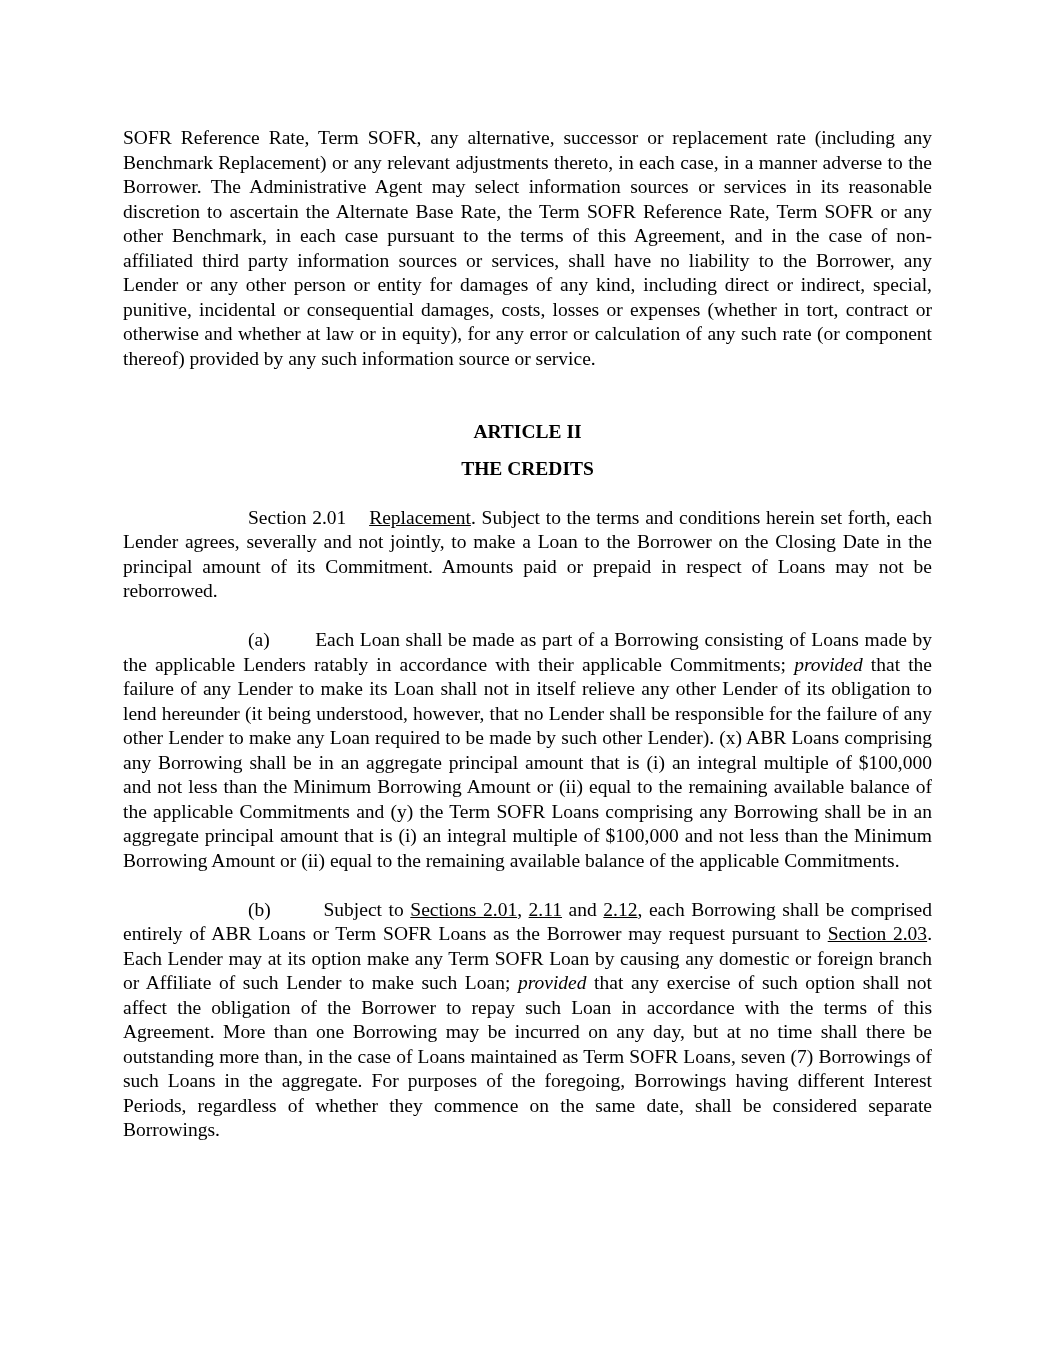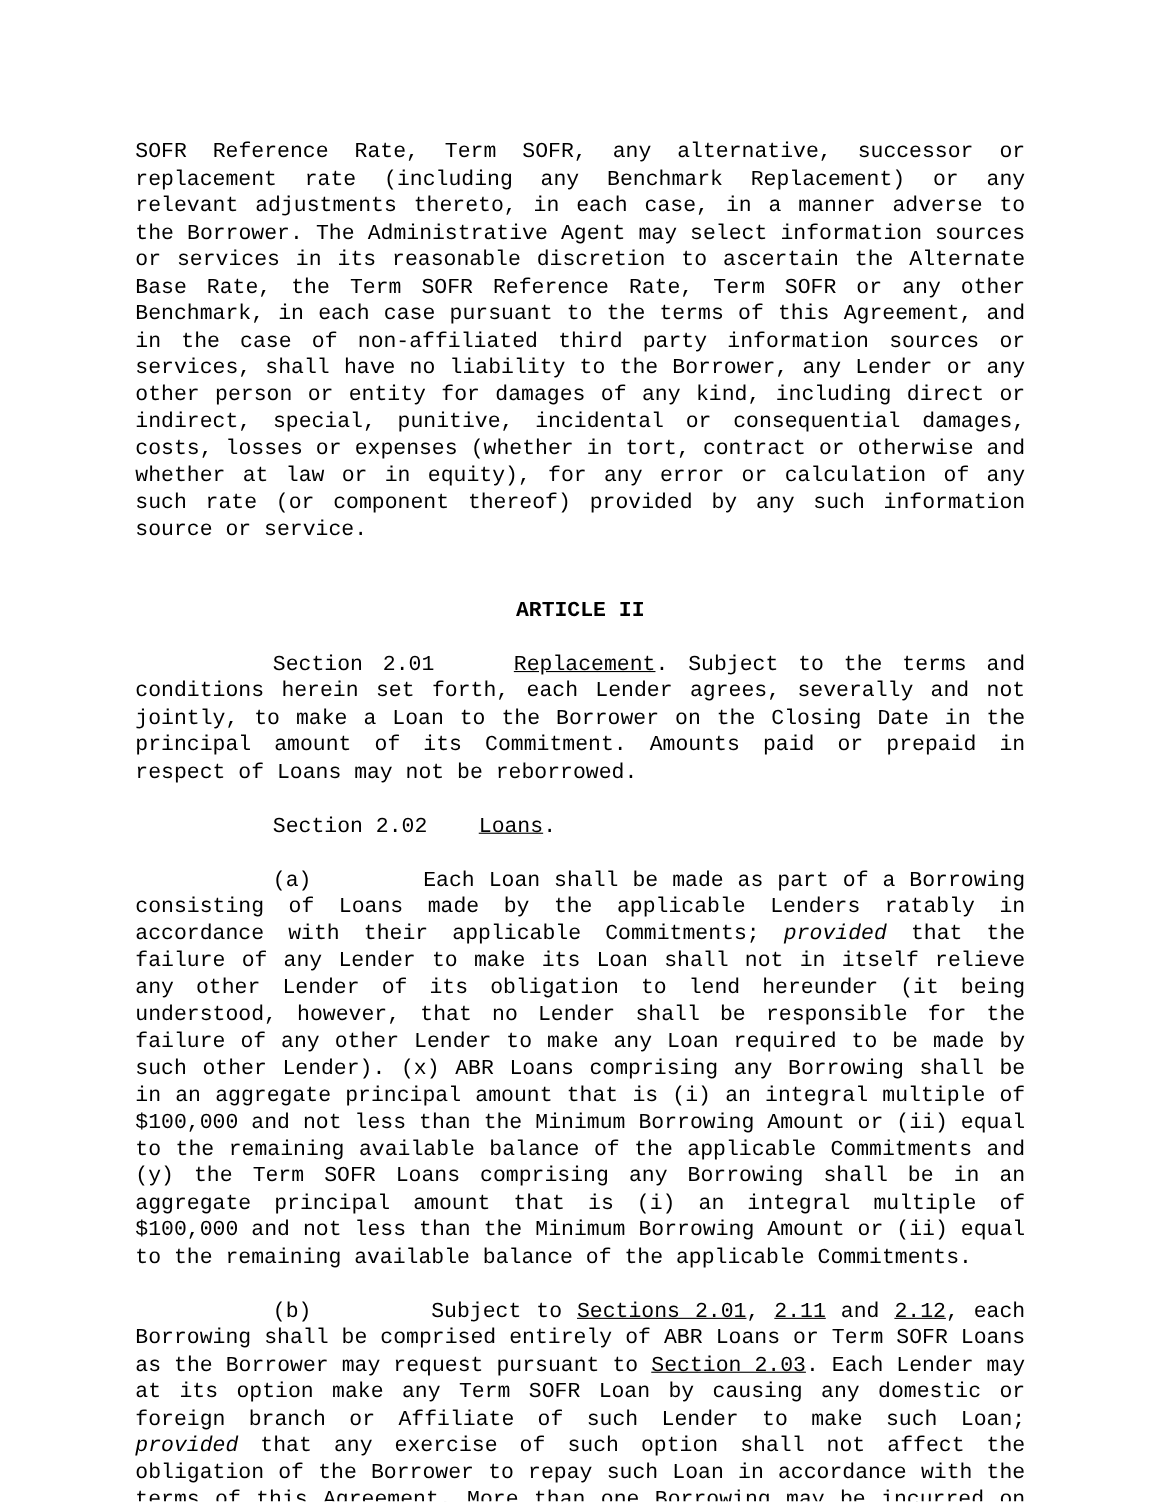--- a/index.html
+++ b/index.html
@@ -7,21 +7,21 @@
     padding: 0;
     background: #ffffff;
   }
   .page {
     position: relative;
     width: 1055px;
     height: 1365px;
     margin: 0 auto;
     background: #ffffff;
     color: #000000;
-    font-family: Liberation Mono, monospace;
+    font-family: Liberation Serif, serif;
     font-size: 19.5px;
     line-height: 24.5px;
     box-sizing: border-box;
     padding: 126px 123px 0 123px;
     overflow: hidden;
   }
   .para {
     margin: 0;
     text-align: justify;
   }
@@ -52,24 +52,24 @@
 </style>
 </head>
 <body>
 
 <div class="page">
 
   <p class="para"><span>SOFR Reference Rate, Term SOFR, any alternative, successor or replacement rate (including any Benchmark Replacement) or any relevant adjustments thereto, in each case, in a manner adverse to the Borrower.  The Administrative Agent may select information sources or services in its reasonable discretion to ascertain the Alternate Base Rate, the Term SOFR Reference Rate, Term SOFR or any other Benchmark, in each case pursuant to the terms of this Agreement, and in the case of non-affiliated third party information sources or services, shall have no liability to the Borrower, any Lender or any other person or entity for damages of any kind, including direct or indirect, special, punitive, incidental or consequential damages, costs, losses or expenses (whether in tort, contract or otherwise and whether at law or in equity), for any error or calculation of any such rate (or component thereof) provided by any such information source or service.</span></p>
 
   <div class="heading-block">
     <p>ARTICLE II</p>
+    <p>THE CREDITS</p>
   </div>
 
   <p class="para spaced indent"><span>Section 2.01&nbsp;&nbsp;&nbsp; </span><span class="u">Replacement</span><span>.  Subject to the terms and conditions herein set forth, each Lender agrees, severally and not jointly, to make a Loan to the Borrower on the Closing Date in the principal amount of its Commitment.  Amounts paid or prepaid in respect of Loans may not be reborrowed.</span></p>
 
-  <p class="para spaced indent"><span>Section 2.02&nbsp;&nbsp;&nbsp; </span><span class="u">Loans</span><span>.</span></p>
 
   <p class="para spaced indent"><span>(a)&nbsp;&nbsp;&nbsp;&nbsp;&nbsp;&nbsp;&nbsp; Each Loan shall be made as part of a Borrowing consisting of Loans made by the applicable Lenders ratably in accordance with their applicable Commitments; </span><span class="i">provided</span><span> that the failure of any Lender to make its Loan shall not in itself relieve any other Lender of its obligation to lend hereunder (it being understood, however, that no Lender shall be responsible for the failure of any other Lender to make any Loan required to be made by such other Lender).  (x) ABR Loans comprising any Borrowing shall be in an aggregate principal amount that is (i) an integral multiple of $100,000 and not less than the Minimum Borrowing Amount or (ii) equal to the remaining available balance of the applicable Commitments and (y) the Term SOFR Loans comprising any Borrowing shall be in an aggregate principal amount that is (i) an integral multiple of $100,000 and not less than the Minimum Borrowing Amount or (ii) equal to the remaining available balance of the applicable Commitments.</span></p>
 
   <p class="para spaced indent"><span>(b)&nbsp;&nbsp;&nbsp;&nbsp;&nbsp;&nbsp;&nbsp; Subject to </span><span class="u">Sections 2.01</span><span>, </span><span class="u">2.11</span><span> and </span><span class="u">2.12</span><span>, each Borrowing shall be comprised entirely of ABR Loans or Term SOFR Loans as the Borrower may request pursuant to </span><span class="u">Section 2.03</span><span>.  Each Lender may at its option make any Term SOFR Loan by causing any domestic or foreign branch or Affiliate of such Lender to make such Loan; </span><span class="i">provided</span><span> that any exercise of such option shall not affect the obligation of the Borrower to repay such Loan in accordance with the terms of this Agreement.  More than one Borrowing may be incurred on any day, but at no time shall there be outstanding more than, in the case of Loans maintained as Term SOFR Loans, seven (7) Borrowings of such Loans in the aggregate.  For purposes of the foregoing, Borrowings having different Interest Periods, regardless of whether they commence on the same date, shall be considered separate Borrowings.</span></p>
 
 
 </div>
 
 </body></html>

